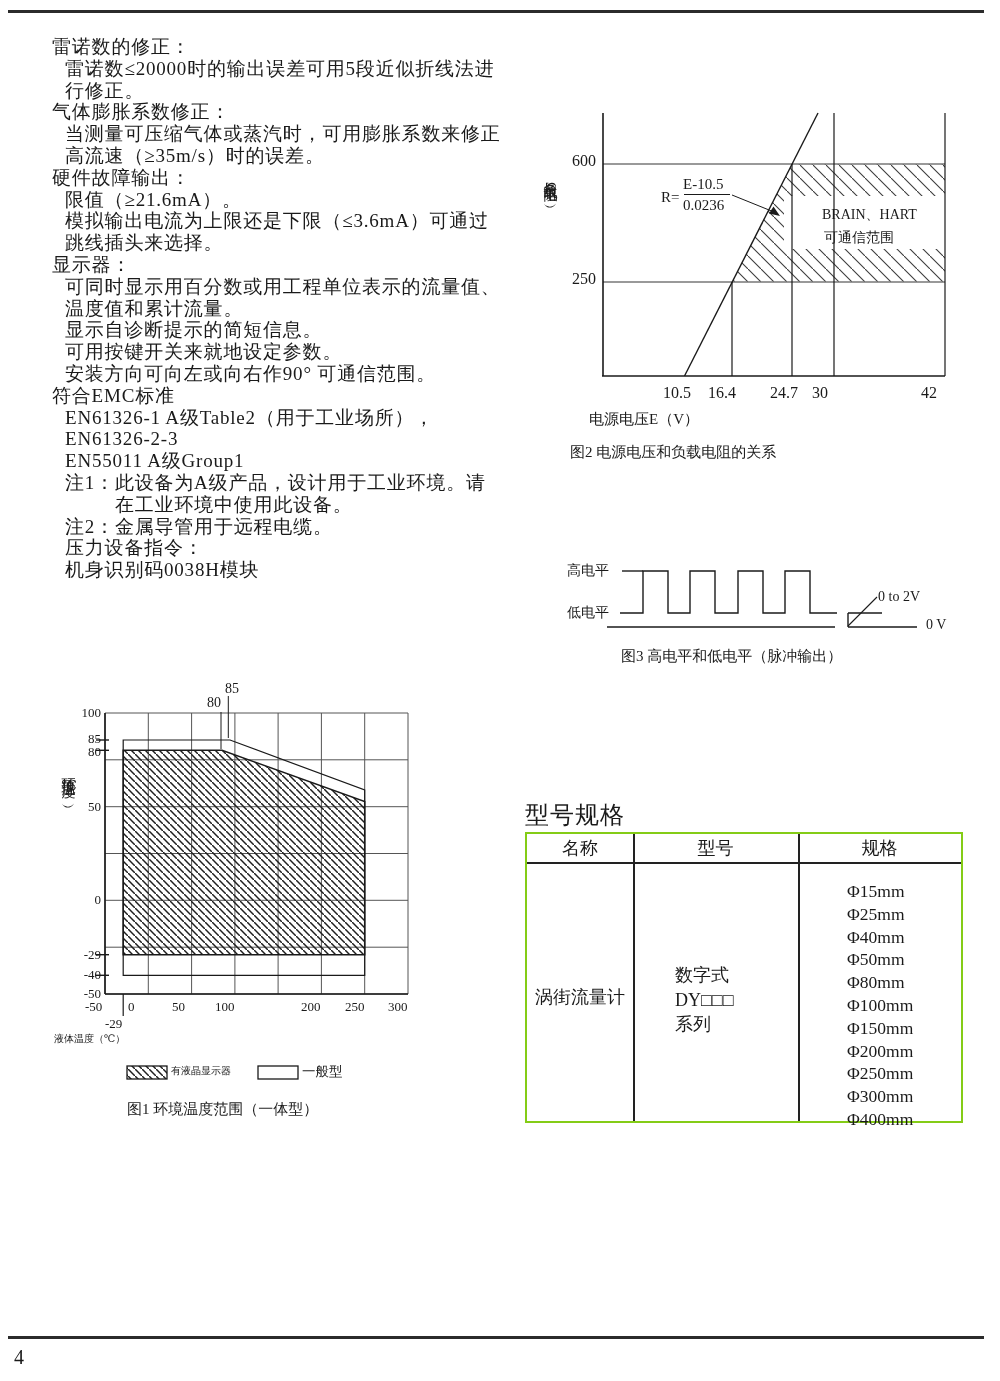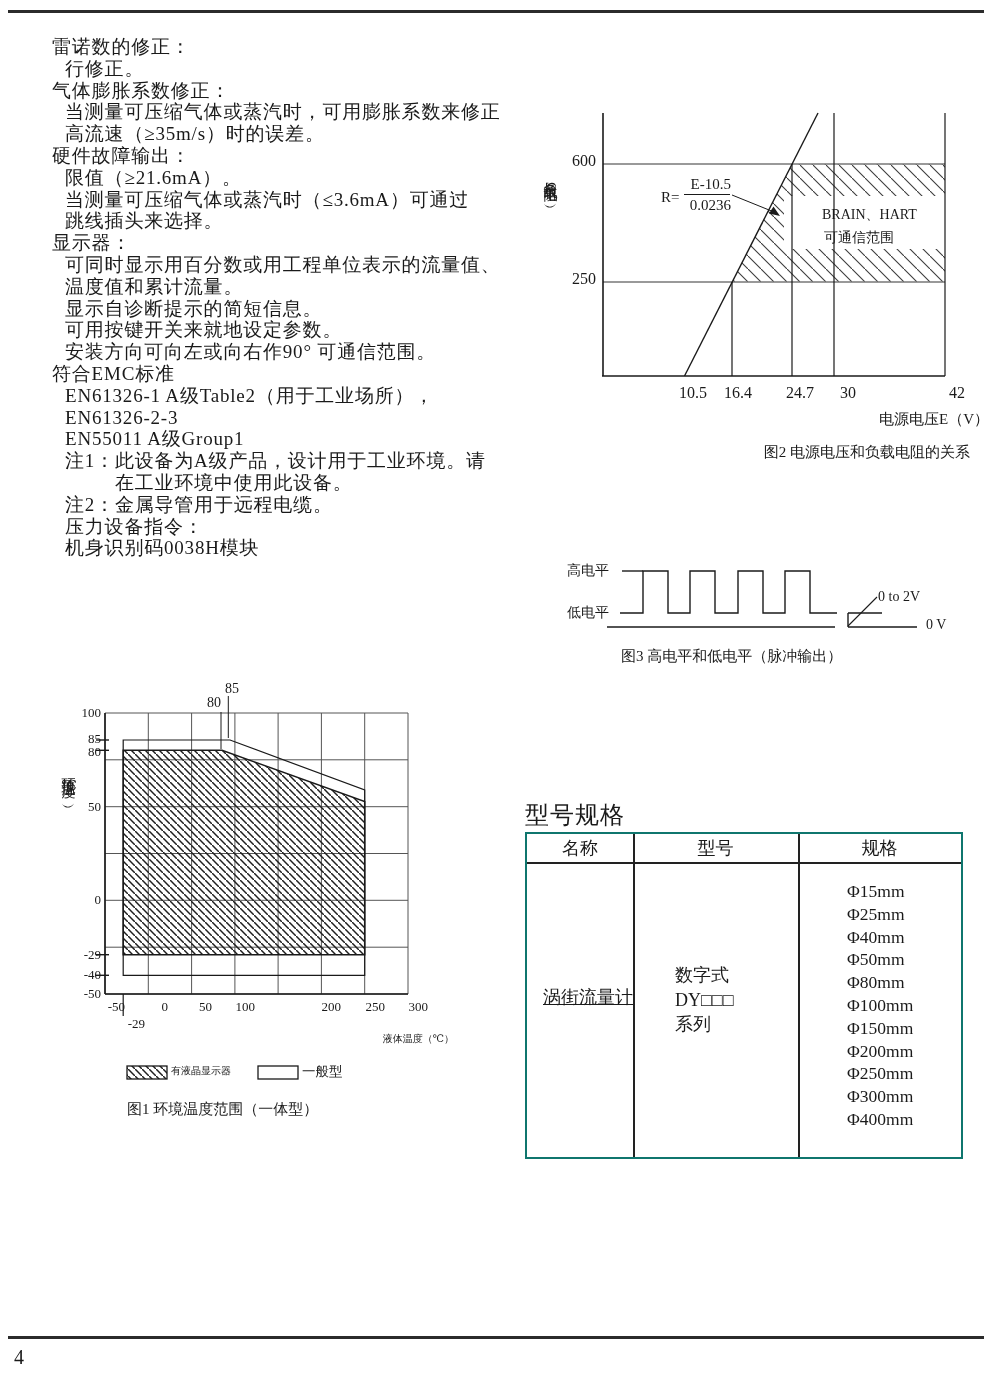--- a/index.html
+++ b/index.html
@@ -13,49 +13,50 @@
   .textblock{position:absolute;left:52px;top:36px;width:505px;font-size:19px;line-height:21.8px;letter-spacing:0.8px;}
   .tl{white-space:nowrap;}
   .i0{padding-left:0;}
   .i1{padding-left:13px;}
   .i2{padding-left:63px;}
   
   .fig{position:absolute;}
   .fig svg{position:absolute;left:0;top:0;}
   .lbl{position:absolute;white-space:nowrap;font-size:16px;line-height:1.1;}
   .ra{text-align:right;}
-  .ctr{text-align:right;}
+  .ctr{text-align:left;}
   .vlabel{position:absolute;writing-mode:vertical-rl;letter-spacing:2px;white-space:nowrap;}
   .fracbar{position:absolute;border-top:1.5px solid #1a1a1a;}
   
   .spec-title{position:absolute;left:525px;top:799px;font-size:24px;letter-spacing:1px;}
-  .spec-table{position:absolute;left:525px;top:832px;width:438px;height:327px;
-              border:2px solid #0f766e;box-sizing:border-box;font-size:18px;}
+  .spec-table{position:absolute;left:525px;top:832px;width:438px;height:291px;
+              border:2px solid #84cc16;box-sizing:border-box;font-size:18px;}
   .col-div{position:absolute;top:0;bottom:0;width:1.5px;background:#222;}
   .hdr-sep{position:absolute;left:0;right:0;top:28px;height:1.5px;background:#222;}
   .th{position:absolute;top:0;height:28px;line-height:28px;text-align:center;}
-  .td-name{position:absolute;left:0;width:106px;top:151px;text-align:right;text-decoration:underline;}
+  .td-name{position:absolute;left:0;width:106px;top:151px;text-align:center;}
   .td-model{position:absolute;left:148px;top:129px;line-height:24.5px;}
   .td-specs{position:absolute;left:320px;top:46px;line-height:22.8px;font-size:17.5px;}
 </style>
 </head>
 <body>
 
 <div class="page">
   <div class="rule top"></div>
 
   <div class="textblock">
     <div class="tl i0">雷诺数的修正：</div>
+    <div class="tl i1">雷诺数≤20000时的输出误差可用5段近似折线法进</div>
     <div class="tl i1">行修正。</div>
     <div class="tl i0">气体膨胀系数修正：</div>
     <div class="tl i1">当测量可压缩气体或蒸汽时，可用膨胀系数来修正</div>
     <div class="tl i1">高流速（≥35m/s）时的误差。</div>
     <div class="tl i0">硬件故障输出：</div>
     <div class="tl i1">限值（≥21.6mA）。</div>
-    <div class="tl i1">当测量可压缩气体或蒸汽时（≤3.6mA）可通过</div>
+    <div class="tl i1">模拟输出电流为上限还是下限（≤3.6mA）可通过</div>
     <div class="tl i1">跳线插头来选择。</div>
     <div class="tl i0">显示器：</div>
     <div class="tl i1">可同时显示用百分数或用工程单位表示的流量值、</div>
     <div class="tl i1">温度值和累计流量。</div>
     <div class="tl i1">显示自诊断提示的简短信息。</div>
     <div class="tl i1">可用按键开关来就地设定参数。</div>
     <div class="tl i1">安装方向可向左或向右作90° 可通信范围。</div>
     <div class="tl i0">符合EMC标准</div>
     <div class="tl i1">EN61326-1 A级Table2（用于工业场所），</div>
     <div class="tl i1">EN61326-2-3</div>

